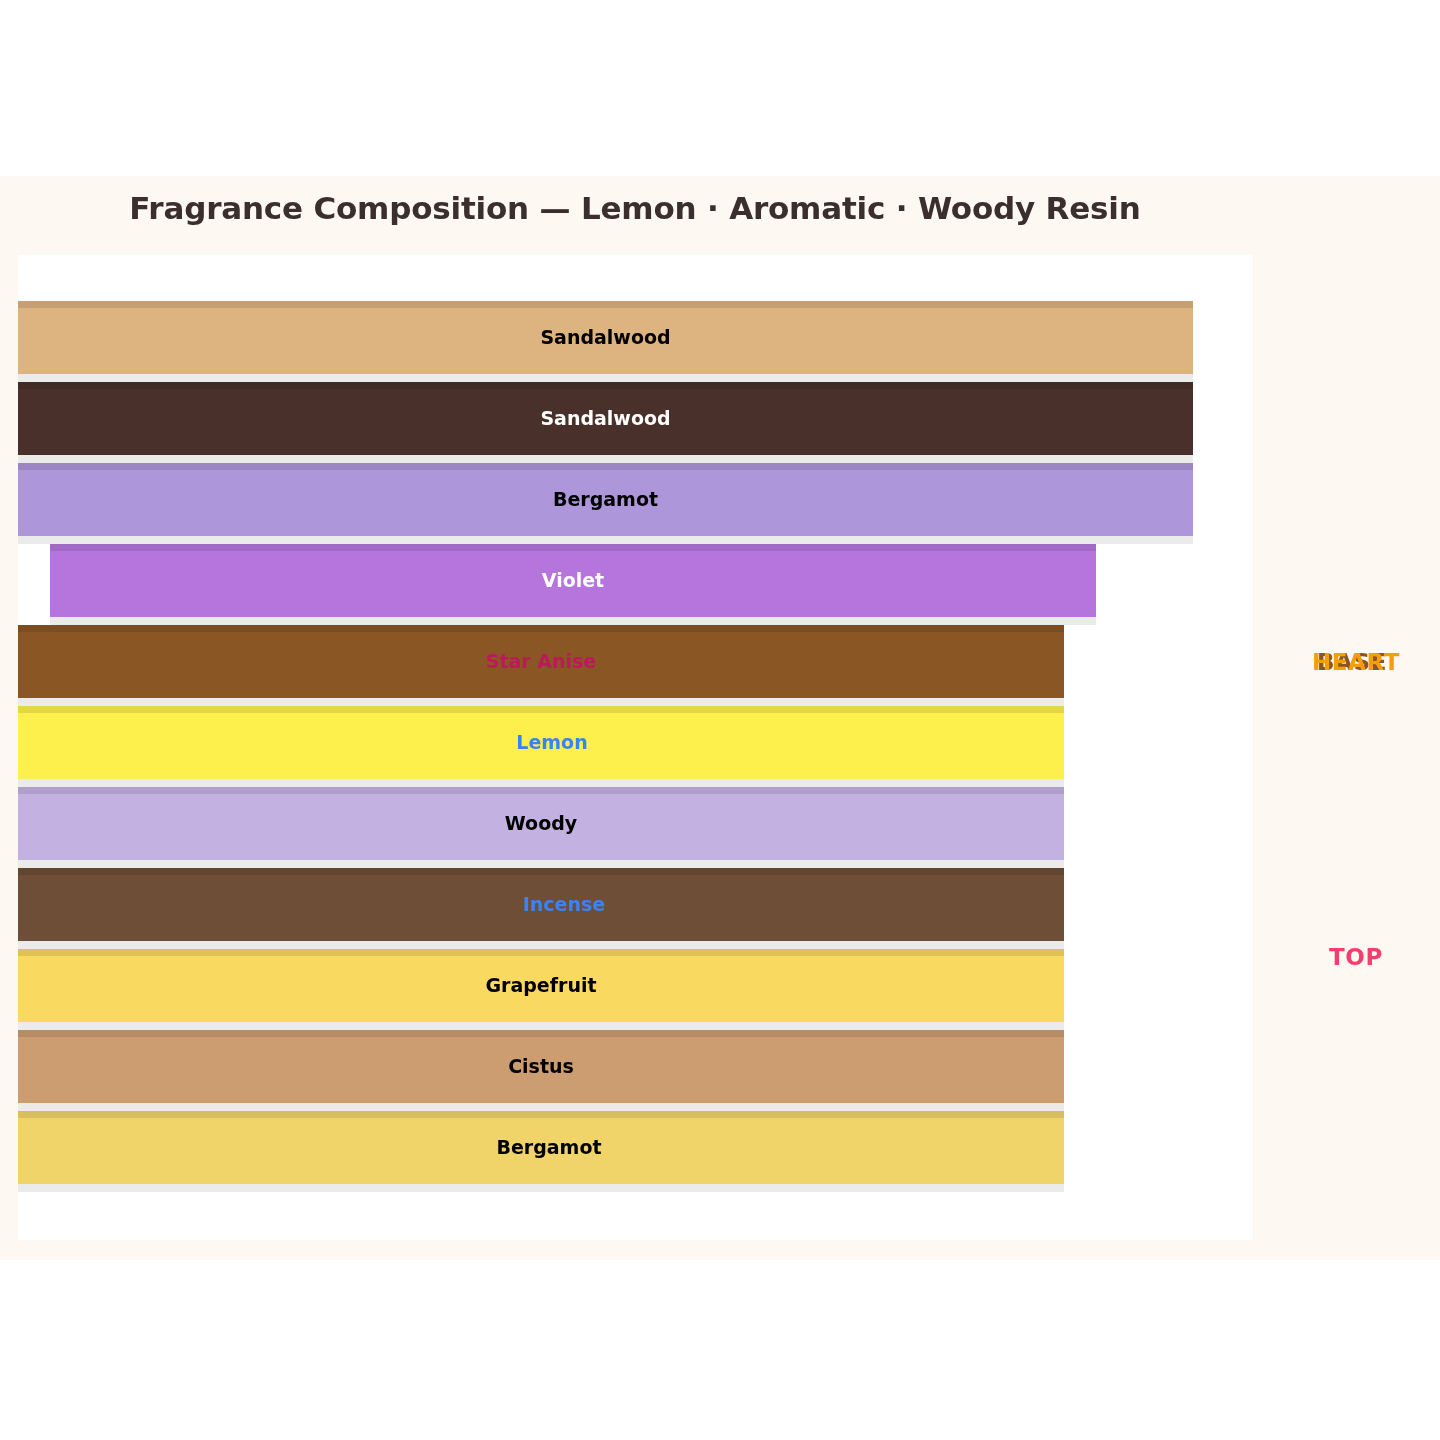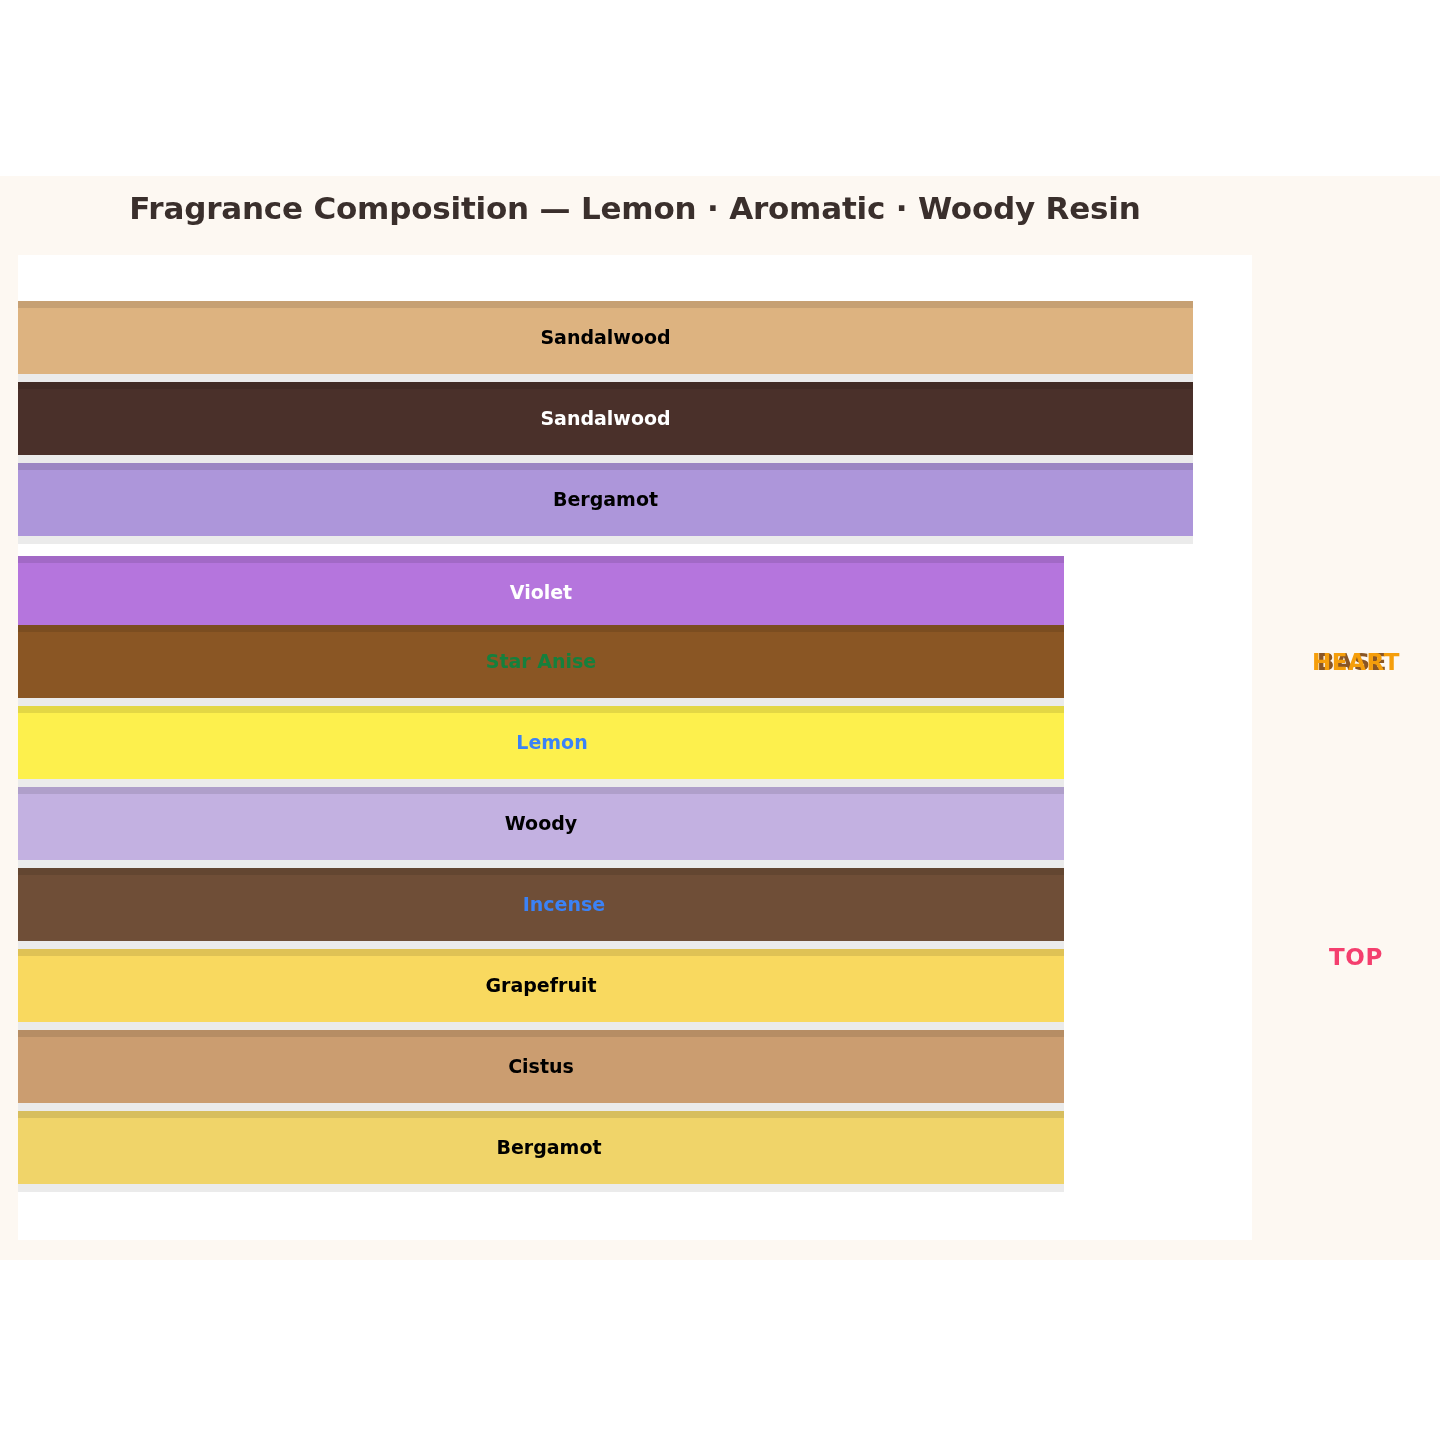--- a/index.html
+++ b/index.html
@@ -139,33 +139,33 @@
           </div>
           <div class="bar-label" style="left: 0px; width: 1175px; color: rgb(255, 255, 255);">Sandalwood</div>
         </div>
         <div class="bar-row" style="top: 208px; width: 1234px;">
           <div class="bar-track" style="width: 1175px;"></div>
           <div class="bar-fill" style="width: 1175px; background: rgb(173, 150, 218);">
             <div class="bar-fill-shade"></div>
           </div>
           <div class="bar-label" style="left: 0px; width: 1175px; color: rgb(0, 0, 0);">Bergamot</div>
         </div>
-        <div class="bar-row" style="top: 301px; width: 1234px;">
+        <div class="bar-row" style="top: 289px; width: 1234px; margin-left: 32px;">
           <div class="bar-track" style="width: 1046px;"></div>
           <div class="bar-fill" style="width: 1046px; background: rgb(181, 117, 221);">
             <div class="bar-fill-shade"></div>
           </div>
           <div class="bar-label" style="left: 0px; width: 1046px; color: rgb(255, 255, 255);">Violet</div>
         </div>
         <div class="bar-row" style="top: 370px; width: 1234px;">
           <div class="bar-track" style="width: 1046px;"></div>
           <div class="bar-fill" style="width: 1046px; background: rgb(138, 86, 36);">
             <div class="bar-fill-shade"></div>
           </div>
-          <div class="bar-label" style="left: 0px; width: 1046px; color: #15803d; border-radius: 6px;">Star Anise</div>
+          <div class="bar-label" style="left: 0px; width: 1046px; color: #be185d; border-radius: 6px;">Star Anise</div>
         </div>
         <div class="bar-row" style="top: 451px; width: 1234px;">
           <div class="bar-track" style="width: 1046px;"></div>
           <div class="bar-fill" style="width: 1046px; background: rgb(253, 240, 77);">
             <div class="bar-fill-shade"></div>
           </div>
           <div class="bar-label" style="left: 11px; width: 1046px; color: #3b82f6;">Lemon</div>
         </div>
         <div class="bar-row" style="top: 532px; width: 1234px;">
           <div class="bar-track" style="width: 1046px;"></div>

